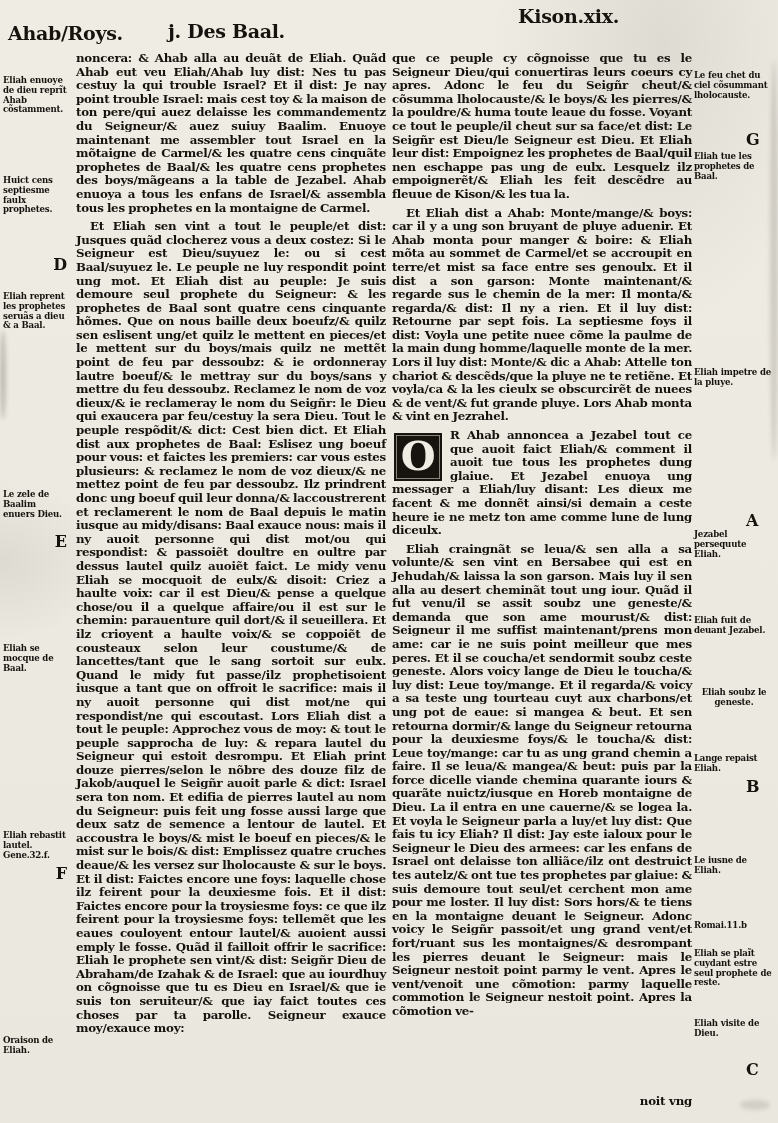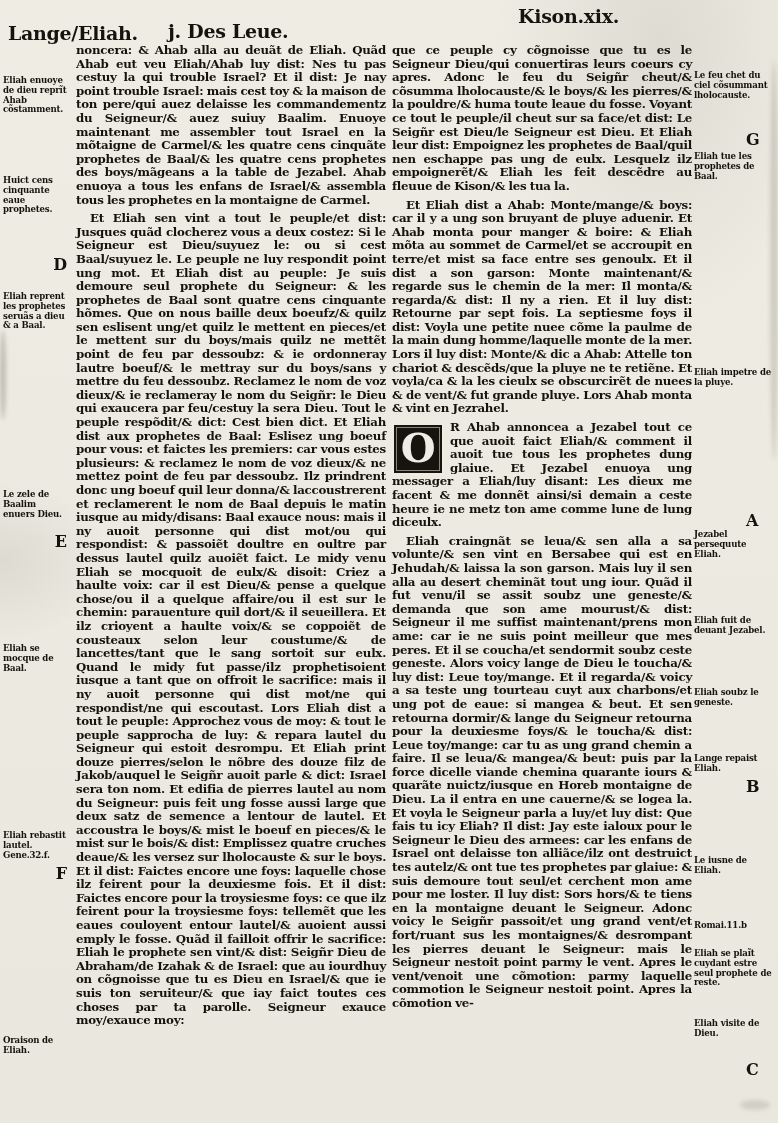--- a/index.html
+++ b/index.html
@@ -16,21 +16,21 @@
       linear-gradient(#efece4,#eae7df);
     color:#16130f;
   }
   
   .rh{position:absolute;font-weight:700;letter-spacing:-0.3px;white-space:nowrap;}
   .rh-left{left:8px;top:22px;font-size:19px;}
   .rh-center{left:168px;top:20px;font-size:19px;}
   .rh-right{left:518px;top:5px;font-size:19px;}
   
   .col{
-    position:absolute;top:44px;
+    position:absolute;top:52px;
     font-size:11.8px;line-height:13.6px;font-weight:700;
     letter-spacing:-0.25px;word-spacing:-0.5px;
     text-align:justify;
   }
   .col-left{left:76px;width:310px;height:1040px;}
   .col-right{left:392px;width:300px;height:1078px;}
   .para{margin:0 0 5px 0;}
   .para.indent{text-indent:14px;}
   .chap-heading{
     text-align:center;font-size:14.5px;font-weight:700;
@@ -64,27 +64,27 @@
   .artifact{position:absolute;border-radius:50%;pointer-events:none;}
   .a1{left:0px;top:330px;width:6px;height:90px;background:rgba(60,55,48,.25);filter:blur(2px);}
   .a2{left:770px;top:60px;width:8px;height:400px;background:rgba(70,65,58,.18);filter:blur(2px);}
   .a3{left:740px;top:1100px;width:30px;height:10px;background:rgba(70,65,58,.15);filter:blur(2px);}
 </style>
 </head>
 <body>
 
 <div class="page">
 
-  <span class="rh rh-left">Lange/Eliah.</span>
-  <span class="rh rh-center">j. Des Leue.</span>
+  <span class="rh rh-left">Ahab/Roys.</span>
+  <span class="rh rh-center">j. Des Baal.</span>
   <span class="rh rh-right">Kison.xix.</span>
 
   <div class="margin-host margin-left" id="left-margin">
       <div class="mnote mtext" style="top: 60px;">Eliah enuoye de dieu reprĩt Ahab cõstamment.</div>
-      <div class="mnote mtext" style="top: 160px;">Huict cens cinquante eaue prophetes.</div>
+      <div class="mnote mtext" style="top: 160px;">Huict cens septiesme faulx prophetes.</div>
       <div class="mnote mletter" style="top: 241px;">D</div>
       <div class="mnote mtext" style="top: 276px;">Eliah reprent les prophetes seruãs a dieu &amp; a Baal.</div>
       <div class="mnote mtext" style="top: 474px;">Le zele de Baalim enuers Dieu.</div>
       <div class="mnote mletter" style="top: 518px;">E</div>
       <div class="mnote mtext" style="top: 628px;">Eliah se mocque de Baal.</div>
       <div class="mnote mtext" style="top: 815px;">Eliah rebastit lautel. Gene.32.f.</div>
       <div class="mnote mletter" style="top: 850px;">F</div>
       <div class="mnote mtext" style="top: 1020px;">Oraison de Eliah.</div>
     </div>
   <div class="col col-left" id="col-left">
@@ -98,27 +98,28 @@
       <p class="para indent">Eliah craingnãt se leua/&amp; sen alla a sa volunte/&amp; sen vint en Bersabee qui est en Jehudah/&amp; laissa la son garson. Mais luy il sen alla au desert cheminãt tout ung iour. Quãd il fut venu/il se assit soubz une geneste/&amp; demanda que son ame mourust/&amp; dist: Seigneur il me suffist maintenant/prens mon ame: car ie ne suis point meilleur que mes peres. Et il se coucha/et sendormit soubz ceste geneste. Alors voicy lange de Dieu le toucha/&amp; luy dist: Leue toy/mange. Et il regarda/&amp; voicy a sa teste ung tourteau cuyt aux charbons/et ung pot de eaue: si mangea &amp; beut. Et sen retourna dormir/&amp; lange du Seigneur retourna pour la deuxiesme foys/&amp; le toucha/&amp; dist: Leue toy/mange: car tu as ung grand chemin a faire. Il se leua/&amp; mangea/&amp; beut: puis par la force dicelle viande chemina quarante iours &amp; quarãte nuictz/iusque en Horeb montaigne de Dieu. La il entra en une cauerne/&amp; se logea la. Et voyla le Seigneur parla a luy/et luy dist: Que fais tu icy Eliah? Il dist: Jay este ialoux pour le Seigneur le Dieu des armees: car les enfans de Israel ont delaisse ton alliãce/ilz ont destruict tes autelz/&amp; ont tue tes prophetes par glaiue: &amp; suis demoure tout seul/et cerchent mon ame pour me loster. Il luy dist: Sors hors/&amp; te tiens en la montaigne deuant le Seigneur. Adonc voicy le Seigñr passoit/et ung grand vent/et fort/ruant sus les montaignes/&amp; desrompant les pierres deuant le Seigneur: mais le Seigneur nestoit point parmy le vent. Apres le vent/venoit une cõmotion: parmy laquelle commotion le Seigneur nestoit point. Apres la cõmotion ve-</p>
     </div>
   <div class="margin-host margin-right" id="right-margin">
       <div class="mnote mtext" style="top: 55px;">Le feu chet du ciel cõsummant lholocauste.</div>
       <div class="mnote mletter" style="top: 116px;">G</div>
       <div class="mnote mtext" style="top: 136px;">Eliah tue les prophetes de Baal.</div>
       <div class="mnote mtext" style="top: 352px;">Eliah impetre de la pluye.</div>
       <div class="mnote mletter" style="top: 497px;">A</div>
       <div class="mnote mtext" style="top: 514px;">Jezabel persequute Eliah.</div>
       <div class="mnote mtext" style="top: 600px;">Eliah fuit de deuant Jezabel.</div>
-      <div class="mnote mtext" style="top: 672px;">Eliah soubz le geneste.</div>
+      <div class="mnote mtext" style="top: 672px; text-align: center;">Eliah soubz le geneste.</div>
       <div class="mnote mtext" style="top: 738px;">Lange repaist Eliah.</div>
       <div class="mnote mletter" style="top: 763px;">B</div>
       <div class="mnote mtext" style="top: 840px;">Le iusne de Eliah.</div>
       <div class="mnote mtext" style="top: 905px;">Romai.11.b</div>
       <div class="mnote mtext" style="top: 933px;">Eliah se plaĩt cuydant estre seul prophete de reste.</div>
       <div class="mnote mtext" style="top: 1003px;">Eliah visite de Dieu.</div>
       <div class="mnote mletter" style="top: 1046px;">C</div>
     </div>
 
+  <div class="catchword">noit vng</div>
 
   <div class="artifact a1"></div>
   <div class="artifact a2"></div>
   <div class="artifact a3"></div>
 </div>
 
 </body></html>

